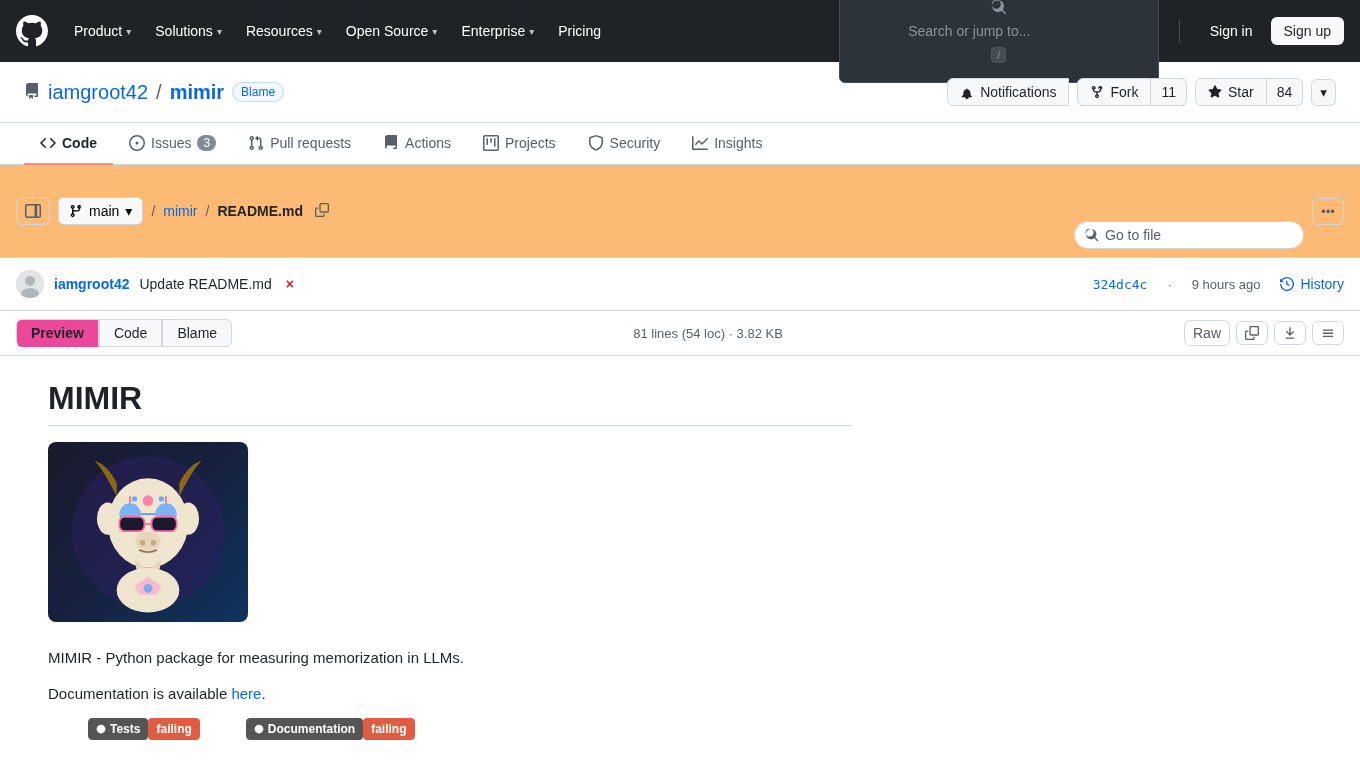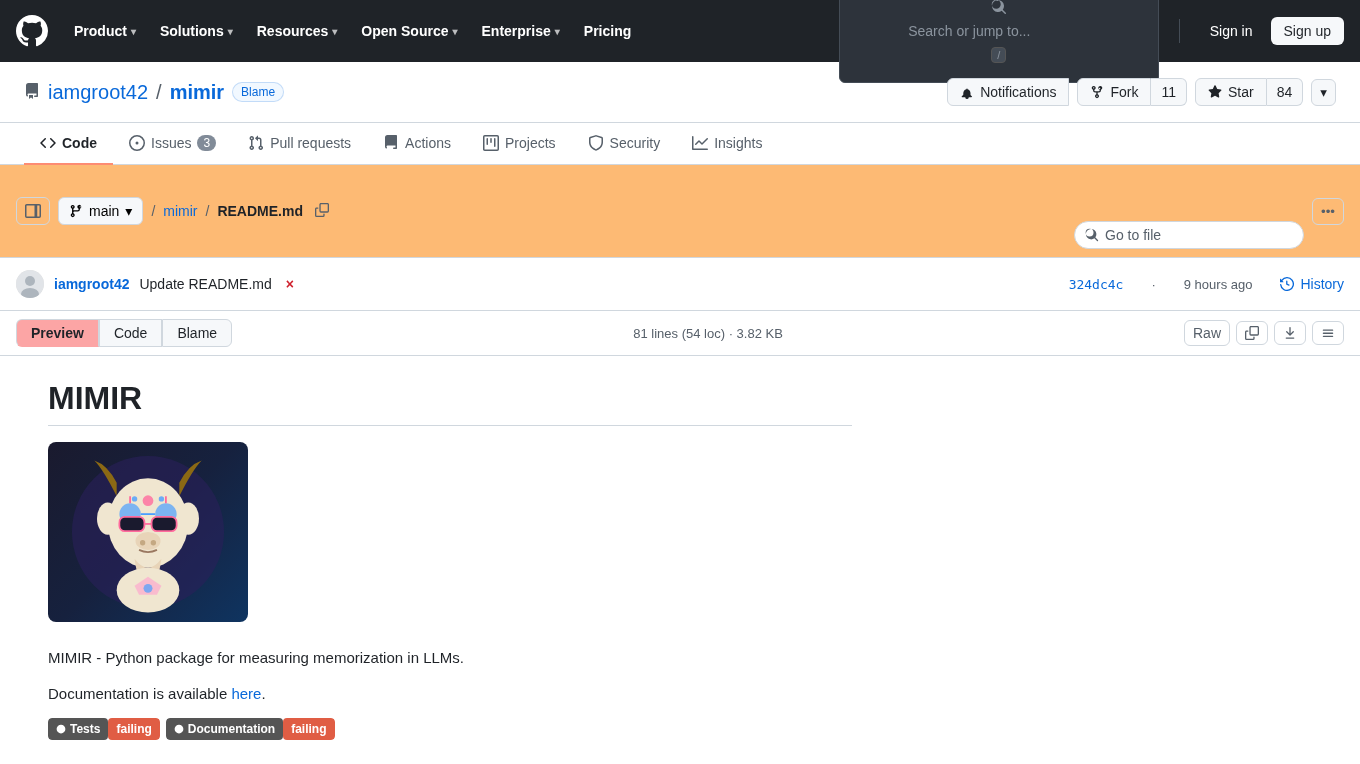--- a/index.html
+++ b/index.html
@@ -3,21 +3,21 @@
   <meta charset="utf-8">
   <style>
     * { box-sizing: border-box; margin: 0; padding: 0; }
     body { font-family: -apple-system, BlinkMacSystemFont, "Segoe UI", Helvetica, Arial, sans-serif; font-size: 14px; color: #1f2328; background: #fff; }
 
     
     .header { display: flex; align-items: center; background: #1f2328; padding: 0 16px; height: 62px; gap: 16px; }
     .header-logo { color: #fff; flex-shrink: 0; }
     .header-logo svg { display: block; }
     .nav-items { display: flex; align-items: center; gap: 4px; }
-    .nav-item { color: #fff; background: none; border: none; cursor: pointer; padding: 6px 10px; border-radius: 6px; font-size: 14px; font-weight: 700; display: flex; align-items: center; gap: 4px; white-space: nowrap; }
+    .nav-item { color: #fff; background: none; border: none; cursor: pointer; padding: 6px 10px; border-radius: 6px; font-size: 14px; font-weight: 400; display: flex; align-items: center; gap: 4px; white-space: nowrap; }
     .nav-chevron { font-size: 10px; opacity: 0.7; }
     .header-search { flex: 1; max-width: 320px; margin-left: auto; }
     .search-box { display: flex; align-items: center; background: #2d333b; border: 1px solid #444c56; border-radius: 6px; padding: 19px 10px; gap: 8px; width: 100%; cursor: text; flex-direction: column; }
     .search-box input { background: none; border: none; outline: none; color: #8b949e; font-size: 14px; flex: 1; }
     .search-box input::placeholder { color: #8b949e; }
     .search-shortcut { background: #444c56; border: 1px solid #555; border-radius: 4px; color: #8b949e; font-size: 11px; padding: 1px 5px; }
     .header-divider { width: 1px; height: 24px; background: #444c56; margin: 0 4px; }
     .header-auth { display: flex; align-items: center; gap: 8px; }
     .btn-signin { color: #fff; background: none; border: none; cursor: pointer; padding: 6px 10px; font-size: 14px; }
     .btn-signup { color: #1f2328; background: #f6f8fa; border: 1px solid rgba(255,255,255,0.2); border-radius: 6px; cursor: pointer; padding: 5px 12px; font-size: 14px; font-weight: 500; }
@@ -55,49 +55,49 @@
     .more-btn { background: none; border: 1px solid #d0d7de; border-radius: 6px; padding: 5px 8px; cursor: pointer; color: #57606a; display: flex; align-items: center; }
     .header-right-actions { display: flex; align-items: center; gap: 8px; }
 
     
     .commit-bar { padding: 12px 16px; border-bottom: 1px solid #d0d7de; display: flex; align-items: center; justify-content: space-between; background: #fff; }
     .commit-left { display: flex; align-items: center; gap: 10px; }
     .commit-avatar { width: 28px; height: 28px; border-radius: 50%; background: #e0e0e0; display: flex; align-items: center; justify-content: center; overflow: hidden; }
     .commit-author { color: #0969da; font-weight: 600; cursor: pointer; }
     .commit-message { color: #1f2328; }
     .commit-x { color: #cf222e; font-weight: 600; cursor: pointer; margin-left: 4px; }
-    .commit-right { display: flex; align-items: center; gap: 28px; color: #57606a; font-size: 13px; justify-content: space-between; }
+    .commit-right { display: flex; align-items: center; gap: 20px; color: #57606a; font-size: 13px; justify-content: space-between; }
     .commit-sha { color: #0969da; cursor: pointer; font-family: monospace; font-size: 13px; }
     .history-btn { display: flex; align-items: center; gap: 6px; color: #0969da; cursor: pointer; font-size: 14px; background: none; border: none; }
 
     
     .file-actions-bar { padding: 8px 16px; border-bottom: 1px solid #d0d7de; display: flex; align-items: center; justify-content: space-between; background: #fff; }
     .view-tabs { display: flex; gap: 0; }
     .view-tab { padding: 5px 14px; border: 1px solid #d0d7de; background: #f6f8fa; cursor: pointer; font-size: 14px; color: #1f2328; }
     .view-tab:first-child { border-radius: 6px 0 0 6px; }
     .view-tab:last-child { border-radius: 0 6px 6px 0; }
-    .view-tab.active { background: #fca5a5; font-weight: 600; border-bottom-color: transparent; position: relative; z-index: 1; }
+    .view-tab.active { background: #ec4899; font-weight: 600; border-bottom-color: transparent; position: relative; z-index: 1; }
     .file-meta { color: #57606a; font-size: 13px; }
     .file-action-btns { display: flex; align-items: center; gap: 6px; }
     .icon-btn { background: none; border: 1px solid #d0d7de; border-radius: 6px; padding: 4px 8px; cursor: pointer; color: #57606a; display: flex; align-items: center; font-size: 14px; }
 
     
     .main-content { padding: 24px 48px; max-width: 900px; }
     .repo-readme-title { font-size: 32px; font-weight: 700; margin-bottom: 16px; padding-bottom: 8px; border-bottom: 1px solid #d0d7de; }
     .readme-image-placeholder { width: 200px; height: 180px; background: linear-gradient(135deg, #1a1a2e 0%, #16213e 50%, #0f3460 100%); border-radius: 8px; margin-bottom: 24px; display: flex; align-items: center; justify-content: center; overflow: hidden; }
     .goat-svg { width: 180px; height: 170px; }
     .readme-desc { font-size: 15px; line-height: 1.6; margin-bottom: 12px; }
     .readme-link { color: #0969da; text-decoration: none; cursor: pointer; }
     .badge-row { display: flex; gap: 6px; margin-top: 12px; }
     .badge-img { height: 22px; border-radius: 4px; display: flex; align-items: center; padding: 2px 8px; font-size: 12px; font-weight: 600; gap: 4px; }
     .badge-tests { background: #555; color: #fff; }
     .badge-tests-fail { background: #e05d44; color: #fff; }
     .badge-docs { background: #555; color: #fff; }
     .badge-docs-fail { background: #e05d44; color: #fff; }
-    .badge-group { display: flex; border-radius: 4px; overflow: hidden; }
+    .badge-group { display: flex; border-radius: 4px; overflow: hidden; margin-left: 40px; }
 
     
     .sidebar-toggle-btn { background: none; border: 1px solid #d0d7de; border-radius: 6px; padding: 5px 8px; cursor: pointer; color: #57606a; display: flex; align-items: center; }
 
     
     .page-wrapper { min-height: 100vh; }
   </style>
 </head>
 <body>
 

